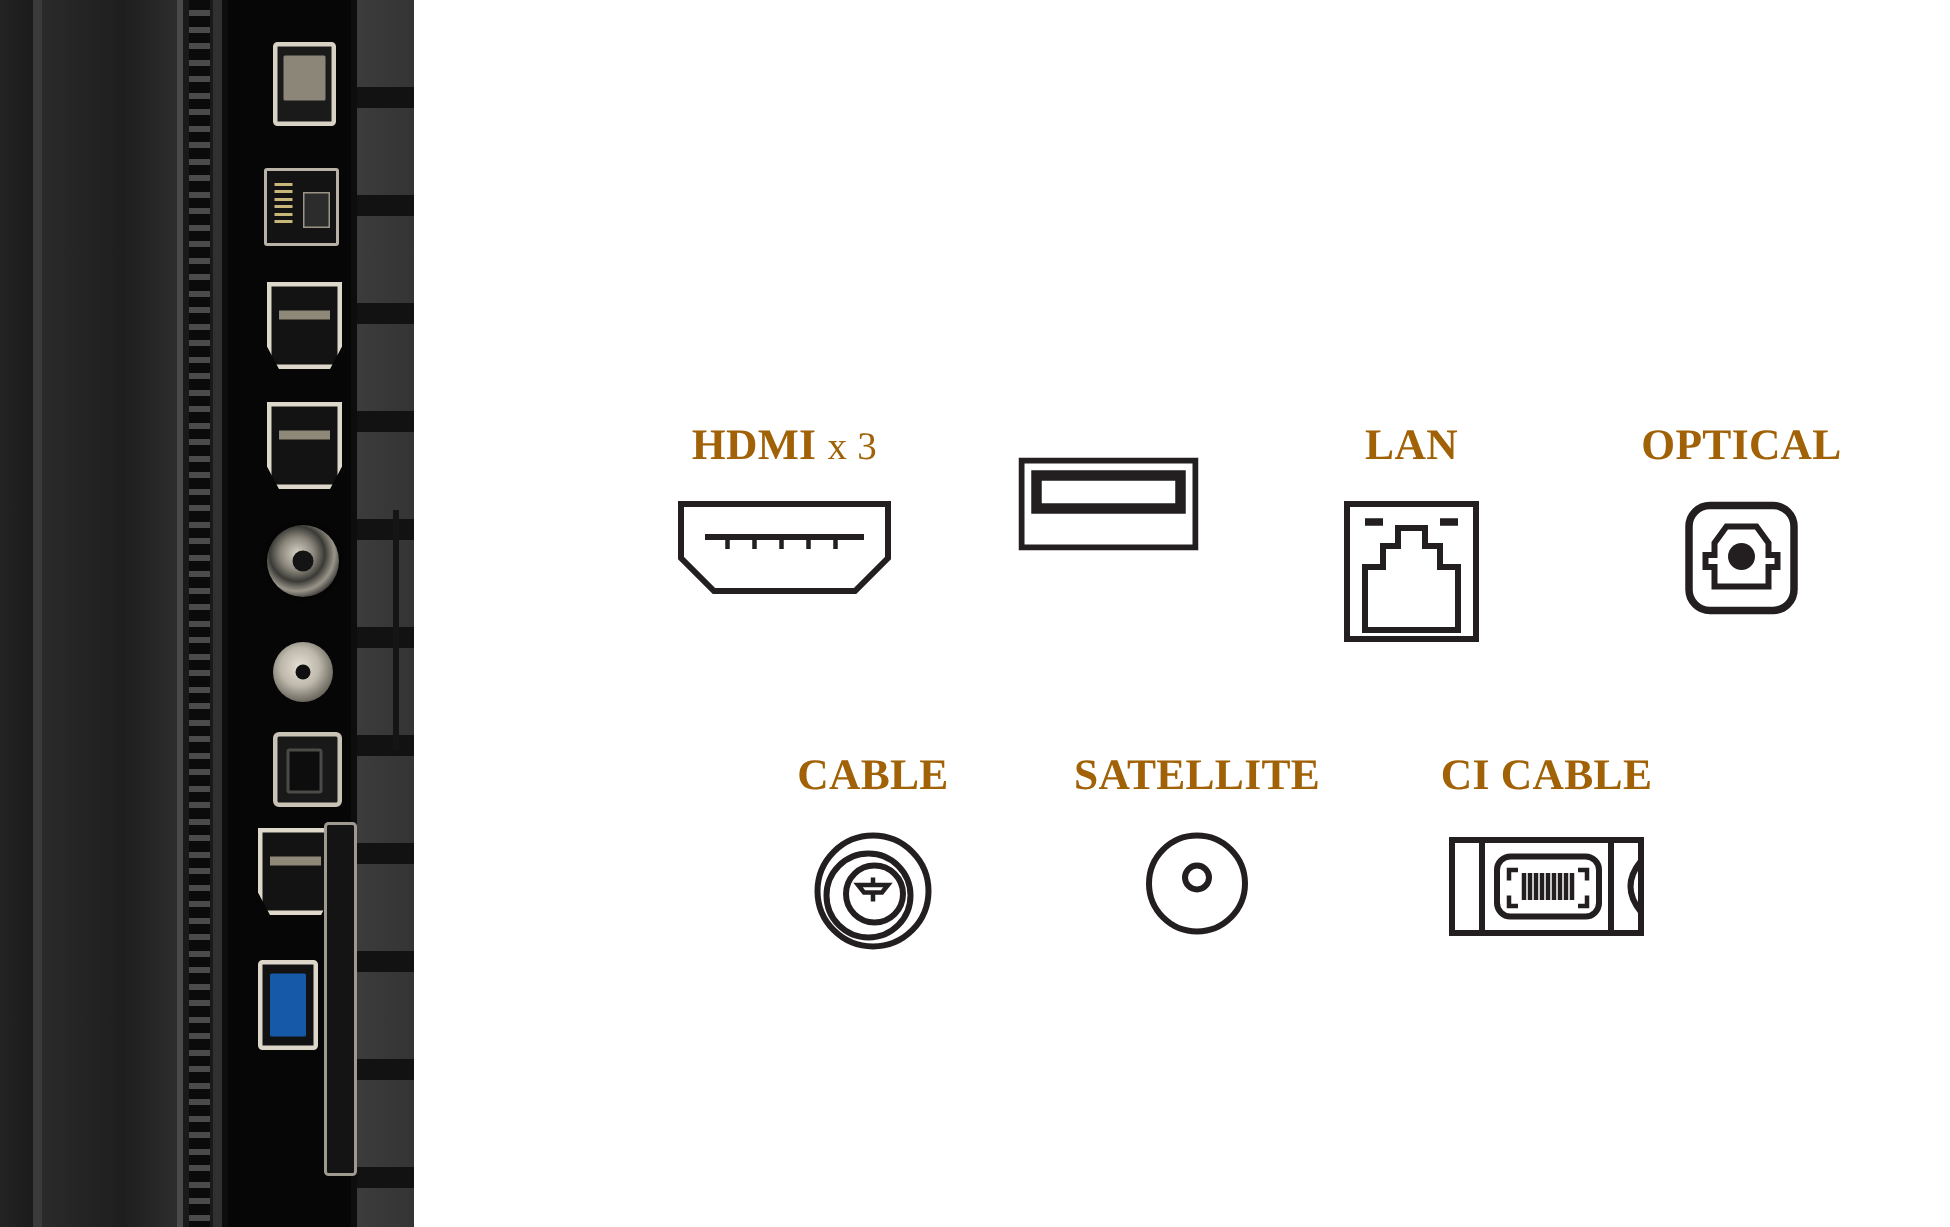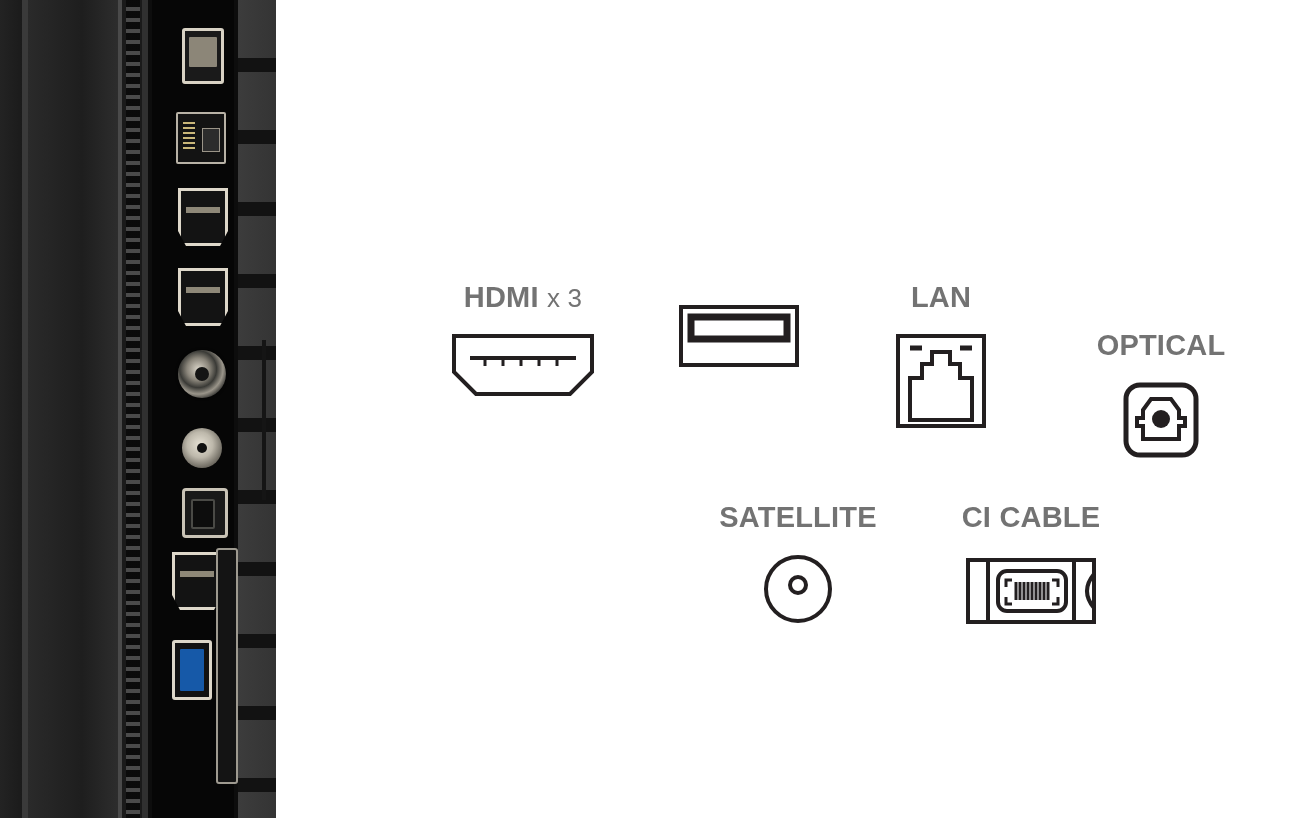--- a/index.html
+++ b/index.html
@@ -175,42 +175,43 @@
     height: 818px;
     background: #ffffff;
   }
   .port-item {
     position: absolute;
     text-align: center;
   }
   .port-label {
     font-size: 29px;
     font-weight: bold;
-    color: #737373;
+    color: #a16207;
     letter-spacing: .2px;
     white-space: nowrap;
     line-height: 1;
+    font-family: Liberation Serif, serif;
   }
   .port-label .mult {
     font-weight: normal;
     font-size: 26px;
   }
   .port-glyph {
     margin-top: 22px;
     display: flex;
     justify-content: center;
     align-items: flex-start;
     height: 96px;
   }
 
   
   .pi-hdmi      { left: 142px;  top: 283px; width: 210px; }
   .pi-usb       { left: 368px;  top: 283px; width: 190px; }
   .pi-lan       { left: 570px;  top: 283px; width: 190px; }
-  .pi-optical   { left: 760px;  top: 283px; width: 250px; margin-top: 48px; }
+  .pi-optical   { left: 760px;  top: 283px; width: 250px; }
   
   .pi-cable     { left: 206px;  top: 503px; width: 200px; }
   .pi-satellite { left: 408px;  top: 503px; width: 228px; text-align: center; }
   .pi-cislot    { left: 640px;  top: 503px; width: 230px; }
 </style>
 </head>
 <body>
 
 <div id="tv-photo">
   <div class="band b1"></div>
@@ -276,20 +277,32 @@
     <div class="port-label"><span>OPTICAL</span><span class="mult"></span></div>
     <div class="port-glyph">
       <svg width="76" height="76" viewBox="0 0 76 76" fill="none" stroke="#231f20" stroke-width="5">
         <rect x="3" y="3" width="70" height="70" rx="14"></rect>
         <path d="M14 36 H20 V28 L28 17 H48 L56 28 V36 H62 V44 H56 V57 H20 V44 H14 Z" stroke-width="4"></path>
         <circle cx="38" cy="37" r="9" fill="#231f20" stroke="none"></circle>
       </svg>
     </div>
   </div>
 
+  <div class="port-item pi-cable">
+    <div class="port-label"><span>CABLE</span><span class="mult"></span></div>
+    <div class="port-glyph">
+      <svg width="80" height="80" viewBox="0 0 80 80" fill="none" stroke="#231f20" stroke-width="4">
+        <circle cx="40" cy="40" r="37"></circle>
+        <circle cx="37" cy="43" r="28"></circle>
+        <circle cx="41" cy="42" r="19"></circle>
+        <path d="M30 36 H50 L46 41 H34 Z" stroke-width="3"></path>
+        <path d="M40 31 V36 M40 41 V47" stroke-width="3"></path>
+      </svg>
+    </div>
+  </div>
 
   <div class="port-item pi-satellite">
     <div class="port-label"><span>SATELLITE</span><span class="mult"></span></div>
     <div class="port-glyph">
       <svg width="70" height="70" viewBox="0 0 70 70" fill="none" stroke="#231f20" stroke-width="4">
         <circle cx="35" cy="35" r="32"></circle>
         <circle cx="35" cy="31" r="8"></circle>
       </svg>
     </div>
   </div>

